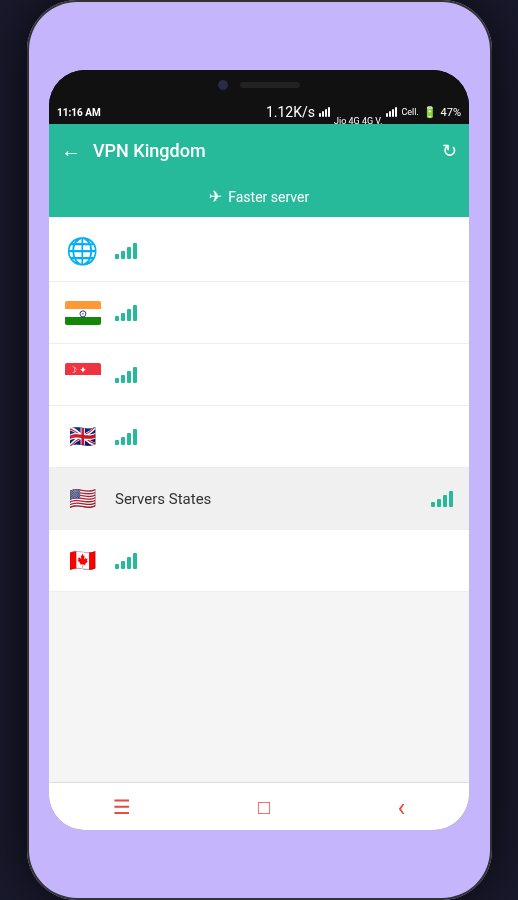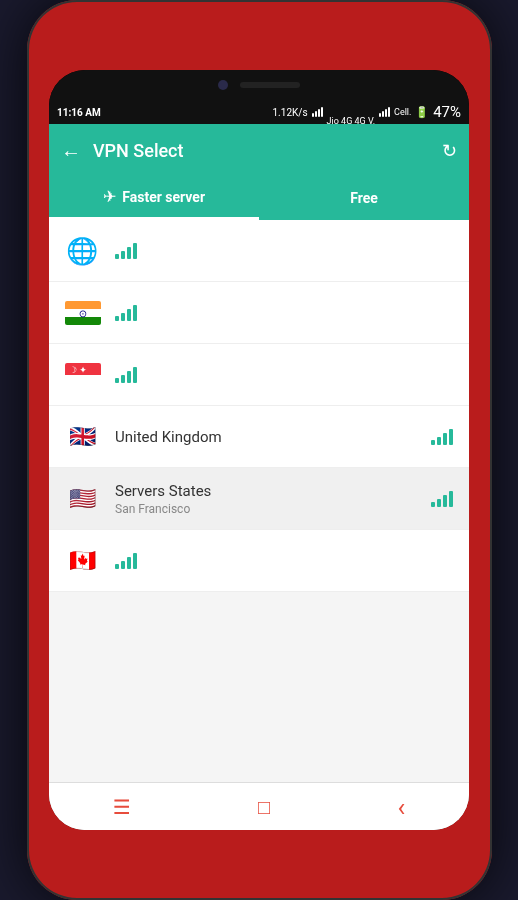--- a/index.html
+++ b/index.html
@@ -8,21 +8,21 @@
       display: flex;
       justify-content: center;
       align-items: center;
       min-height: 100vh;
       font-family: 'Roboto', Arial, sans-serif;
     }
 
     .phone-outer {
       width: 465px;
       height: 900px;
-      background: #b91c1c;
+      background: #c4b5fd;
       border-radius: 50px;
       display: flex;
       justify-content: center;
       align-items: center;
       position: relative;
       box-shadow: 0 0 60px rgba(0,0,0,0.8), inset 0 0 0 2px #333;
     }
 
     .phone-inner {
       width: 420px;
@@ -147,21 +147,21 @@
     .tab-item.active {
       border-bottom: 3px solid #fff;
     }
     .tab-icon {
       font-size: 16px;
       color: #fff;
     }
     .tab-label {
       color: #fff;
       font-size: 14px;
-      font-weight: 700;
+      font-weight: 400;
     }
 
     
     .server-list {
       flex: 1;
       background: #f5f5f5;
       overflow-y: auto;
     }
 
     .server-item {
@@ -275,56 +275,53 @@
   <div class="phone-inner">
 
     <div class="phone-top-bar">
       <div class="camera-dot"></div>
       <div class="speaker-bar"></div>
     </div>
 
     <div class="status-bar">
       <span class="status-time">11:16 AM</span>
       <div class="status-right">
-        <span style="font-size:10px;color:#fff;">1.12K/s</span>
+        <span style="font-size:14px;color:#fff;">1.12K/s</span>
         <div class="signal-bars">
           <div class="signal-bar" style="height:4px;"></div>
           <div class="signal-bar" style="height:6px;"></div>
           <div class="signal-bar" style="height:8px;"></div>
           <div class="signal-bar" style="height:10px;"></div>
         </div>
         <span style="font-size:9px;color:#fff;margin-top:18px;">Jio 4G 4G V.</span>
         <div class="signal-bars">
           <div class="signal-bar" style="height:4px;"></div>
           <div class="signal-bar" style="height:6px;"></div>
           <div class="signal-bar" style="height:8px;"></div>
           <div class="signal-bar" style="height:10px;"></div>
         </div>
         <span style="font-size:9px;color:#fff;">Cell.</span>
         <span style="font-size:11px;color:#fff;">🔋</span>
-        <span style="font-size:15px;color:#fff;">47%</span>
+        <span style="font-size:11px;color:#fff;">47%</span>
       </div>
     </div>
 
     <div class="screen">
 
       <div class="app-header">
         <span class="header-back">←</span>
-        <span class="header-title">VPN Select</span>
+        <span class="header-title">VPN Kingdom</span>
         <span class="header-refresh">↻</span>
       </div>
 
       <div class="tab-bar">
         <div class="tab-item active">
           <span class="tab-icon">✈</span>
           <span class="tab-label">Faster server</span>
         </div>
-        <div class="tab-item">
-          <span class="tab-label">Free</span>
-        </div>
       </div>
 
       <div class="server-list">
 
         <div class="server-item">
           <div class="globe-icon">🌐</div>
           <div class="signal-strength">
             <div class="sig-bar" style="height:5px;"></div>
             <div class="sig-bar" style="height:8px;"></div>
             <div class="sig-bar" style="height:12px;"></div>
@@ -349,37 +346,33 @@
           <div class="signal-strength">
             <div class="sig-bar" style="height:5px;"></div>
             <div class="sig-bar" style="height:8px;"></div>
             <div class="sig-bar" style="height:12px;"></div>
             <div class="sig-bar" style="height:16px;"></div>
           </div>
         </div>
 
         <div class="server-item">
           <div class="flag-icon" style="font-size:22px;">🇬🇧</div>
-          <div class="server-info">
-            <div class="server-name">United Kingdom</div>
-          </div>
           <div class="signal-strength">
             <div class="sig-bar" style="height:5px;"></div>
             <div class="sig-bar" style="height:8px;"></div>
             <div class="sig-bar" style="height:12px;"></div>
             <div class="sig-bar" style="height:16px;"></div>
           </div>
         </div>
 
 
         <div class="server-item selected">
           <div class="flag-icon" style="font-size:22px;position:relative;">🇺🇸</div>
           <div class="server-info">
             <div class="server-name">Servers States</div>
-            <div class="server-sub">San Francisco</div>
           </div>
           <div class="signal-strength">
             <div class="sig-bar" style="height:5px;"></div>
             <div class="sig-bar" style="height:8px;"></div>
             <div class="sig-bar" style="height:12px;"></div>
             <div class="sig-bar" style="height:16px;"></div>
           </div>
         </div>
 
         <div class="server-item">

